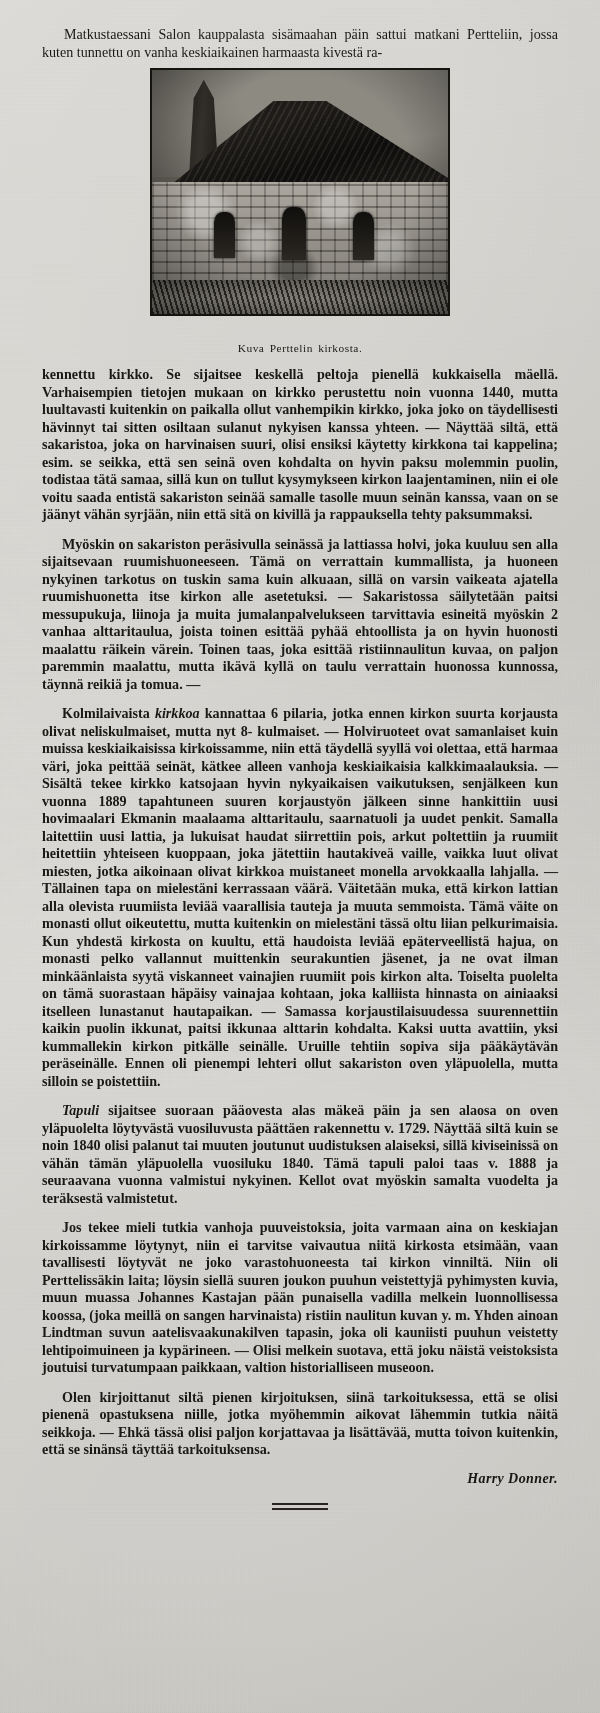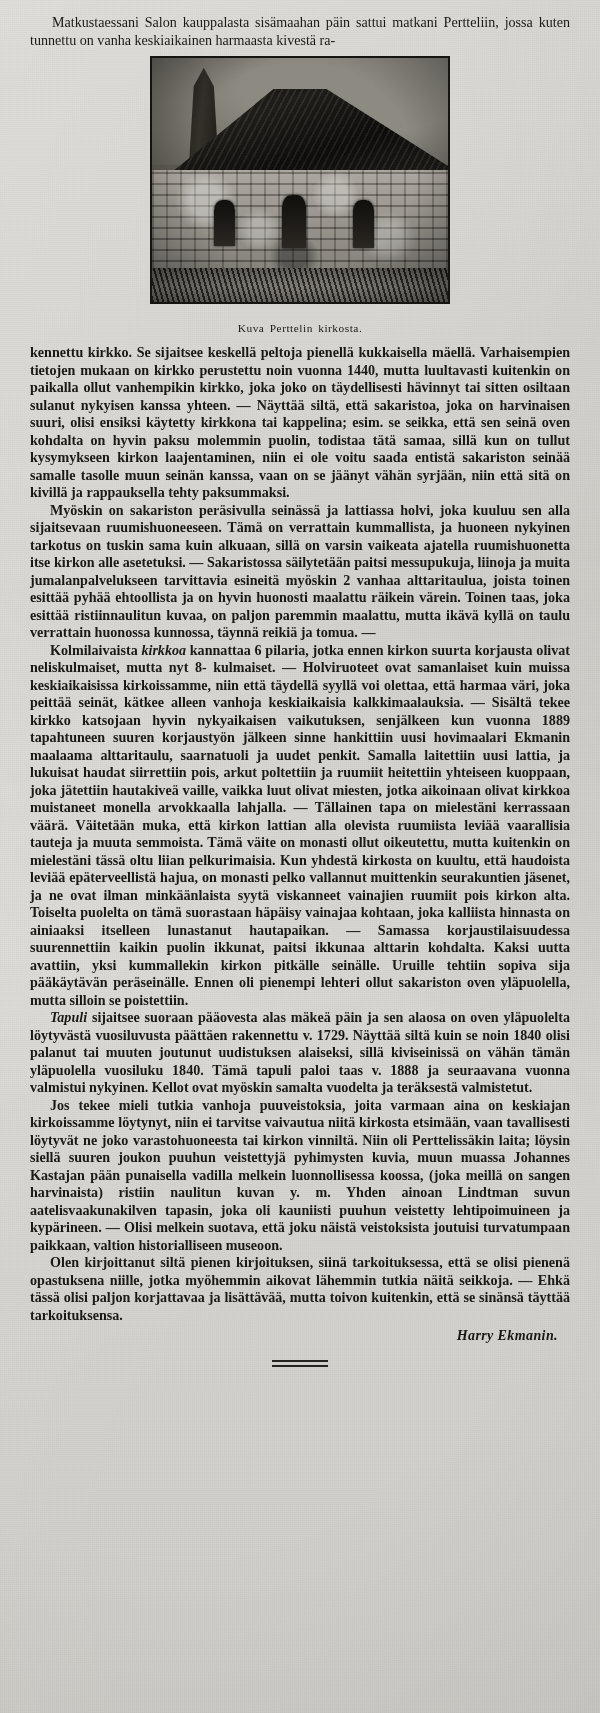--- a/index.html
+++ b/index.html
@@ -49,21 +49,21 @@
     letter-spacing: 0.6px;
     margin: 10px 0 12px 0;
     word-spacing: 4px;
     color: #121010;
   }
   p.lead, p.body {
     font-size: 14.1px;
     line-height: 17.5px;
     text-align: justify;
     text-align-last: left;
-    margin: 0;
+    margin: 12px;
     color: #1b1916;
     hyphens: manual;
   }
   p.lead {
     text-indent: 22px;
     margin-bottom: 2px;
   }
   p.body {
     text-indent: 20px;
     font-weight: bold;
@@ -143,21 +143,21 @@
   }
   .ph-vig {
     position: absolute; inset: 0;
     background: radial-gradient(ellipse at 50% 45%, rgba(0,0,0,0) 55%, rgba(0,0,0,0.38) 100%);
   }
   .caption {
     text-align: center;
     font-size: 11.4px;
     letter-spacing: 0.5px;
     word-spacing: 2px;
-    margin: 18px 0 10px 0;
+    margin: 26px 0 10px 0;
     color: #23201c;
   }
   .signature {
     text-align: right;
     font-style: italic;
     font-weight: bold;
     font-size: 14px;
     margin: 4px 0 0 0;
     padding-right: 12px;
     letter-spacing: 0.4px;
@@ -203,17 +203,17 @@
   <p class="body">Myöskin on sakariston peräsivulla seinässä ja lattiassa holvi, joka kuuluu sen alla sijaitsevaan ruumishuoneeseen.  Tämä on verrattain kummallista, ja huoneen nykyinen tarkotus on tuskin sama kuin alkuaan, sillä on varsin vaikeata ajatella ruumishuonetta itse kirkon alle asetetuksi. — Sakaristossa säilytetään paitsi messupukuja, liinoja ja muita jumalanpalvelukseen tarvittavia esineitä myöskin 2 vanhaa alttaritaulua, joista toinen esittää pyhää ehtoollista ja on hyvin huonosti maalattu räikein värein.  Toinen taas, joka esittää ristiinnaulitun kuvaa, on paljon paremmin maalattu, mutta ikävä kyllä on taulu verrattain huonossa kunnossa, täynnä reikiä ja tomua. —</p>
 
   <p class="body">Kolmilaivaista <i class="it">kirkkoa</i> kannattaa 6 pilaria, jotka ennen kirkon suurta korjausta olivat neliskulmaiset, mutta nyt 8- kulmaiset. — Holviruoteet ovat samanlaiset kuin muissa keskiaikaisissa kirkoissamme, niin että täydellä syyllä voi olettaa, että harmaa väri, joka peittää seinät, kätkee alleen vanhoja keskiaikaisia kalkkimaalauksia. — Sisältä tekee kirkko katsojaan hyvin nykyaikaisen vaikutuksen, senjälkeen kun vuonna 1889 tapahtuneen suuren korjaustyön jälkeen sinne hankittiin uusi hovimaalari Ekmanin maalaama alttaritaulu, saarnatuoli ja uudet penkit.  Samalla laitettiin uusi lattia, ja lukuisat haudat siirrettiin pois, arkut poltettiin ja ruumiit heitettiin yhteiseen kuoppaan, joka jätettiin hautakiveä vaille, vaikka luut olivat miesten, jotka aikoinaan olivat kirkkoa muistaneet monella arvokkaalla lahjalla. — Tällainen tapa on mielestäni kerrassaan väärä.  Väitetään muka, että kirkon lattian alla olevista ruumiista leviää vaarallisia tauteja ja muuta semmoista. Tämä väite on monasti ollut oikeutettu, mutta kuitenkin on mielestäni tässä oltu liian pelkurimaisia.  Kun yhdestä kirkosta on kuultu, että haudoista leviää epäterveellistä hajua, on monasti pelko vallannut muittenkin seurakuntien jäsenet, ja ne ovat ilman minkäänlaista syytä viskanneet vainajien ruumiit pois kirkon alta.  Toiselta puolelta on tämä suorastaan häpäisy vainajaa kohtaan, joka kalliista hinnasta on ainiaaksi itselleen lunastanut hautapaikan. — Samassa korjaustilaisuudessa  suurennettiin kaikin puolin ikkunat, paitsi ikkunaa alttarin kohdalta.  Kaksi uutta avattiin, yksi kummallekin kirkon pitkälle seinälle.  Uruille tehtiin sopiva sija pääkäytävän peräseinälle. Ennen oli pienempi lehteri ollut sakariston oven yläpuolella, mutta silloin se poistettiin.</p>
 
   <p class="body"><i class="it">Tapuli</i> sijaitsee suoraan pääovesta alas mäkeä päin ja sen alaosa on oven yläpuolelta löytyvästä vuosiluvusta päättäen rakennettu v. 1729.  Näyttää siltä kuin se noin 1840 olisi palanut tai muuten joutunut uudistuksen alaiseksi, sillä kiviseinissä on vähän tämän yläpuolella vuosiluku 1840.  Tämä tapuli paloi taas v. 1888 ja seuraavana vuonna valmistui nykyinen.  Kellot ovat myöskin samalta vuodelta ja teräksestä valmistetut.</p>
 
   <p class="body">Jos tekee mieli tutkia vanhoja puuveistoksia, joita varmaan aina on keskiajan kirkoissamme löytynyt, niin ei tarvitse vaivautua niitä kirkosta etsimään, vaan tavallisesti löytyvät ne joko varastohuoneesta tai kirkon vinniltä.  Niin oli Perttelissäkin laita; löysin siellä suuren joukon puuhun veistettyjä pyhimysten kuvia, muun muassa Johannes Kastajan pään punaisella vadilla melkein luonnollisessa koossa, (joka meillä on sangen  harvinaista) ristiin naulitun kuvan y. m.  Yhden ainoan Lindtman suvun aatelisvaakunakilven tapasin, joka oli kauniisti puuhun veistetty lehtipoimuineen ja kypärineen. — Olisi melkein suotava, että joku näistä veistoksista joutuisi turvatumpaan paikkaan, valtion historialliseen museoon.</p>
 
   <p class="body">Olen kirjoittanut siltä pienen kirjoituksen, siinä tarkoituksessa, että se olisi pienenä opastuksena niille, jotka myöhemmin aikovat lähemmin tutkia näitä seikkoja. — Ehkä tässä olisi paljon korjattavaa ja lisättävää, mutta toivon kuitenkin, että se sinänsä täyttää tarkoituksensa.</p>
 
-  <p class="signature">Harry Ekmanin.</p>
+  <p class="signature">Harry Donner.</p>
 
   <div class="endrule"></div>
 
 </div>
 
 </body></html>

